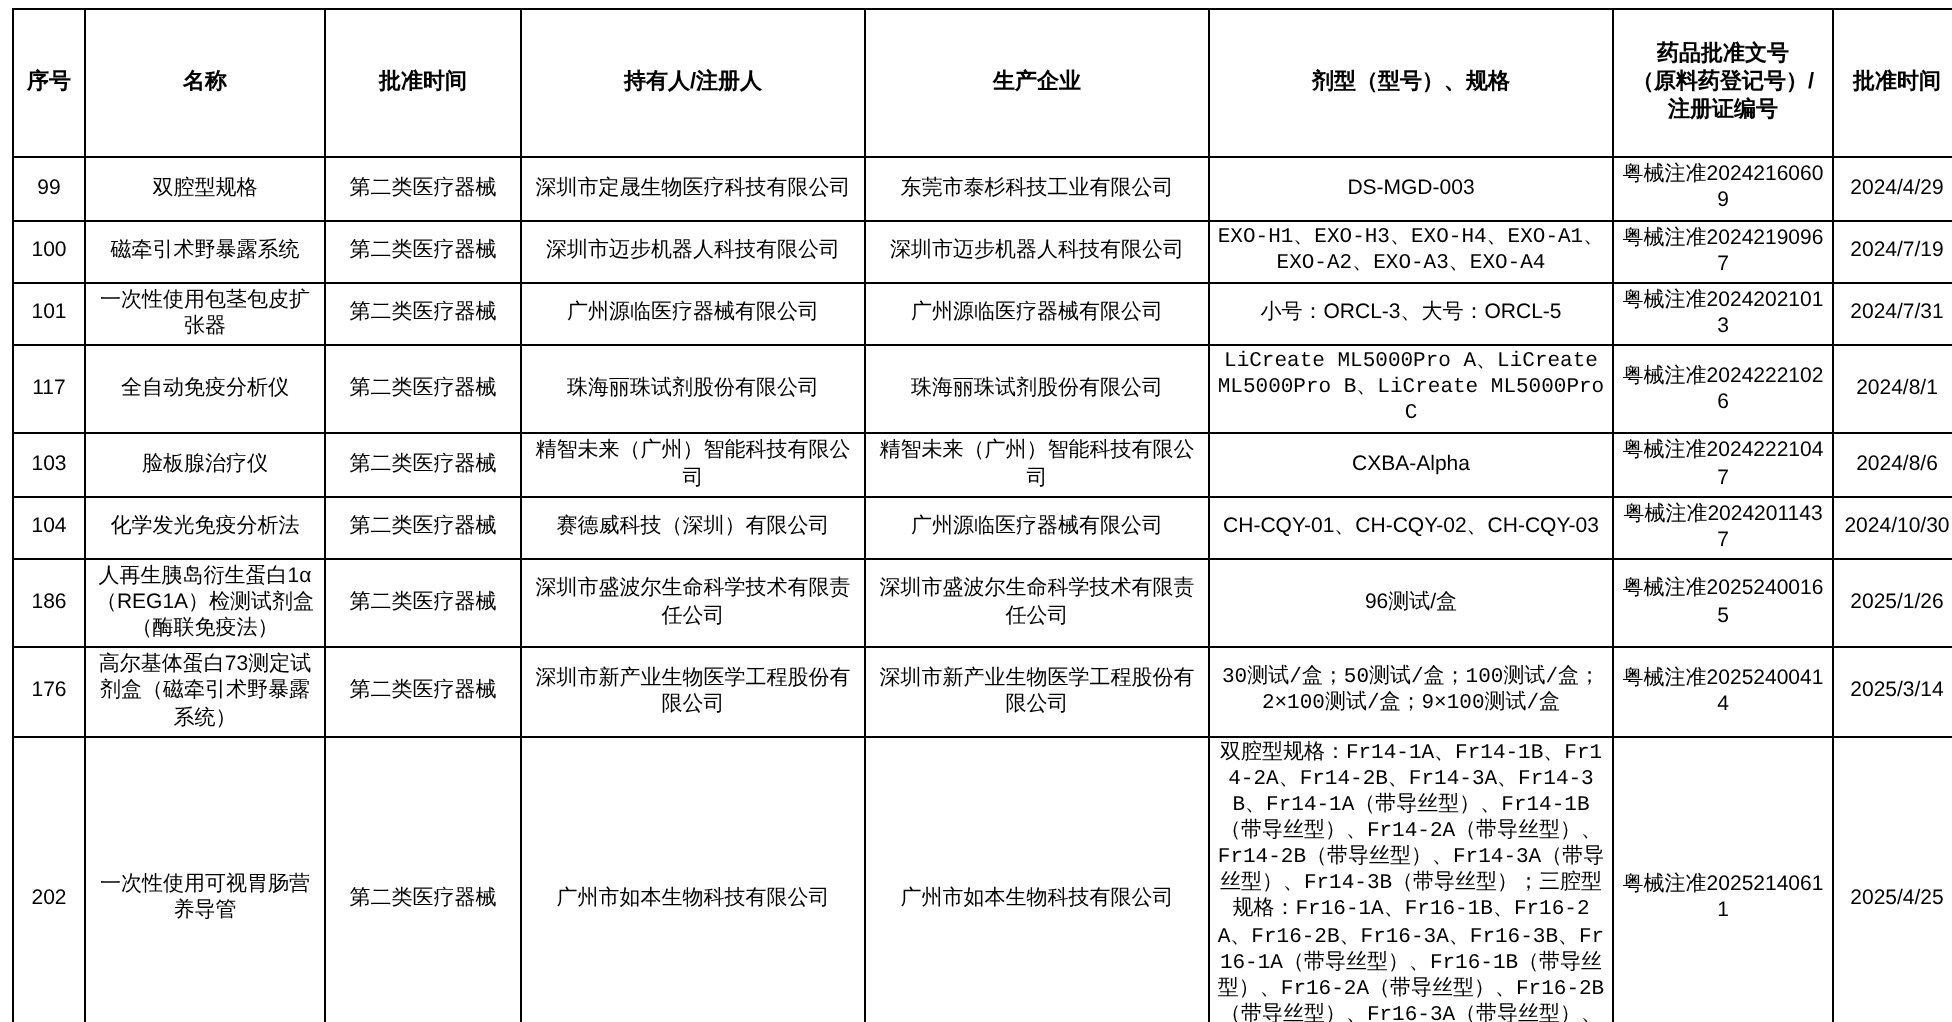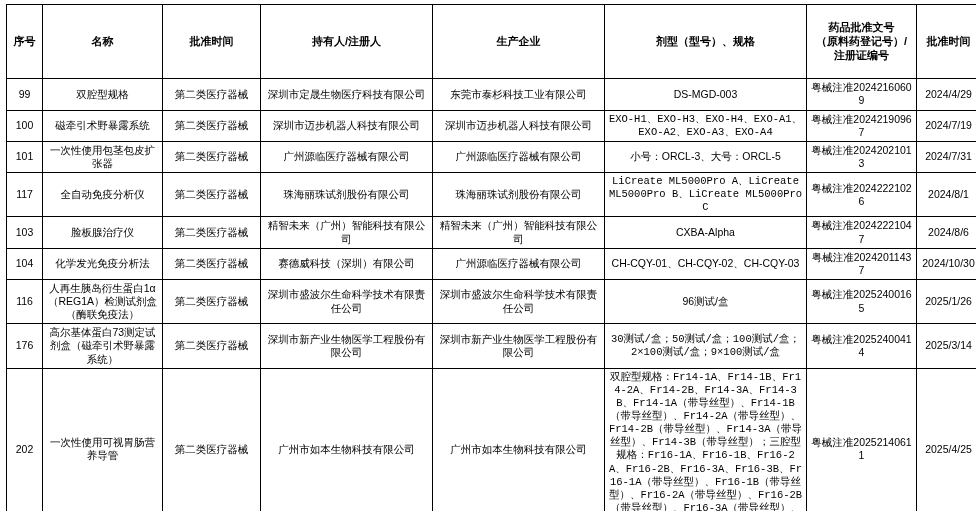--- a/index.html
+++ b/index.html
@@ -138,21 +138,21 @@
         <td>104</td>
         <td>化学发光免疫分析法</td>
         <td>第二类医疗器械</td>
         <td>赛德威科技（深圳）有限公司</td>
         <td>广州源临医疗器械有限公司</td>
         <td>CH-CQY-01、CH-CQY-02、CH-CQY-03</td>
         <td class="small">粤械注准20242011437</td>
         <td>2024/10/30</td>
       </tr>
       <tr>
-        <td>116</td>
+        <td>186</td>
         <td>人再生胰岛衍生蛋白1α（REG1A）检测试剂盒（酶联免疫法）</td>
         <td>第二类医疗器械</td>
         <td>深圳市盛波尔生命科学技术有限责任公司</td>
         <td>深圳市盛波尔生命科学技术有限责任公司</td>
         <td>96测试/盒</td>
         <td class="small">粤械注准20252400165</td>
         <td>2025/1/26</td>
       </tr>
       <tr>
         <td>176</td>

